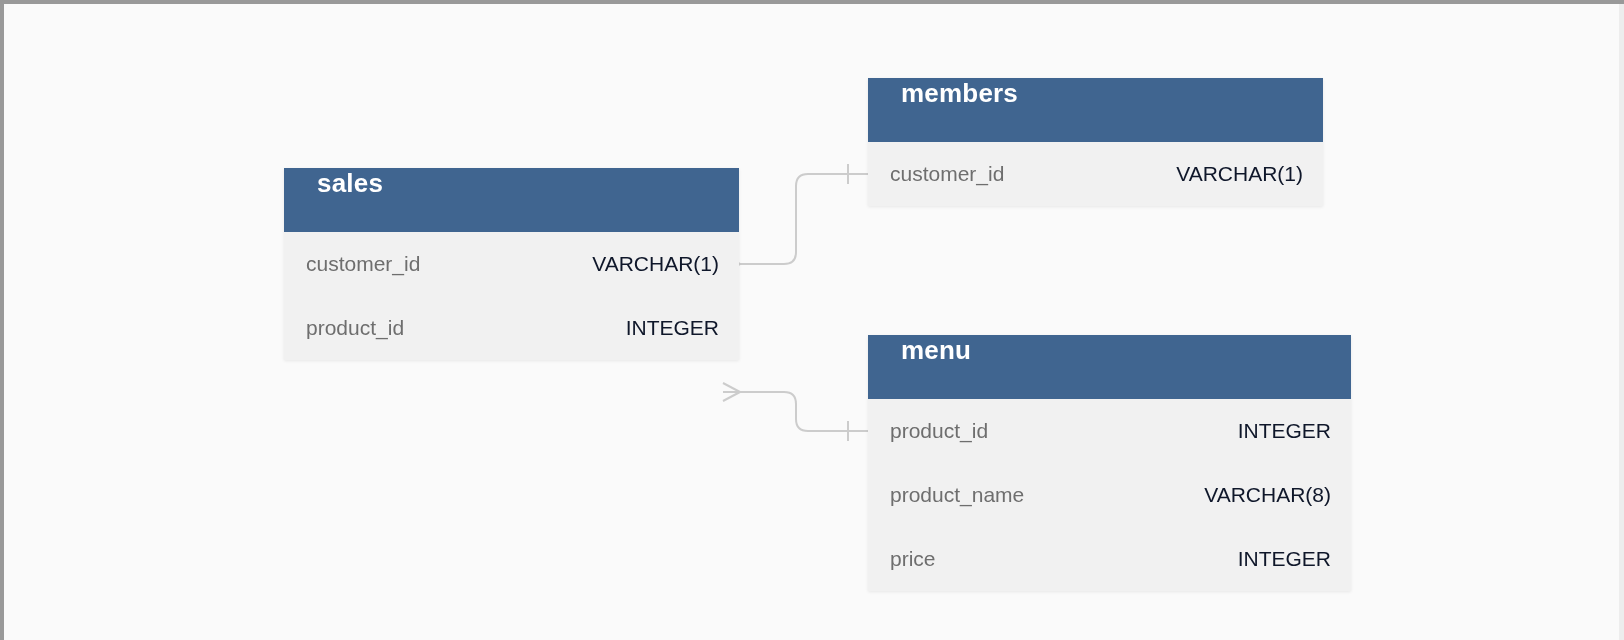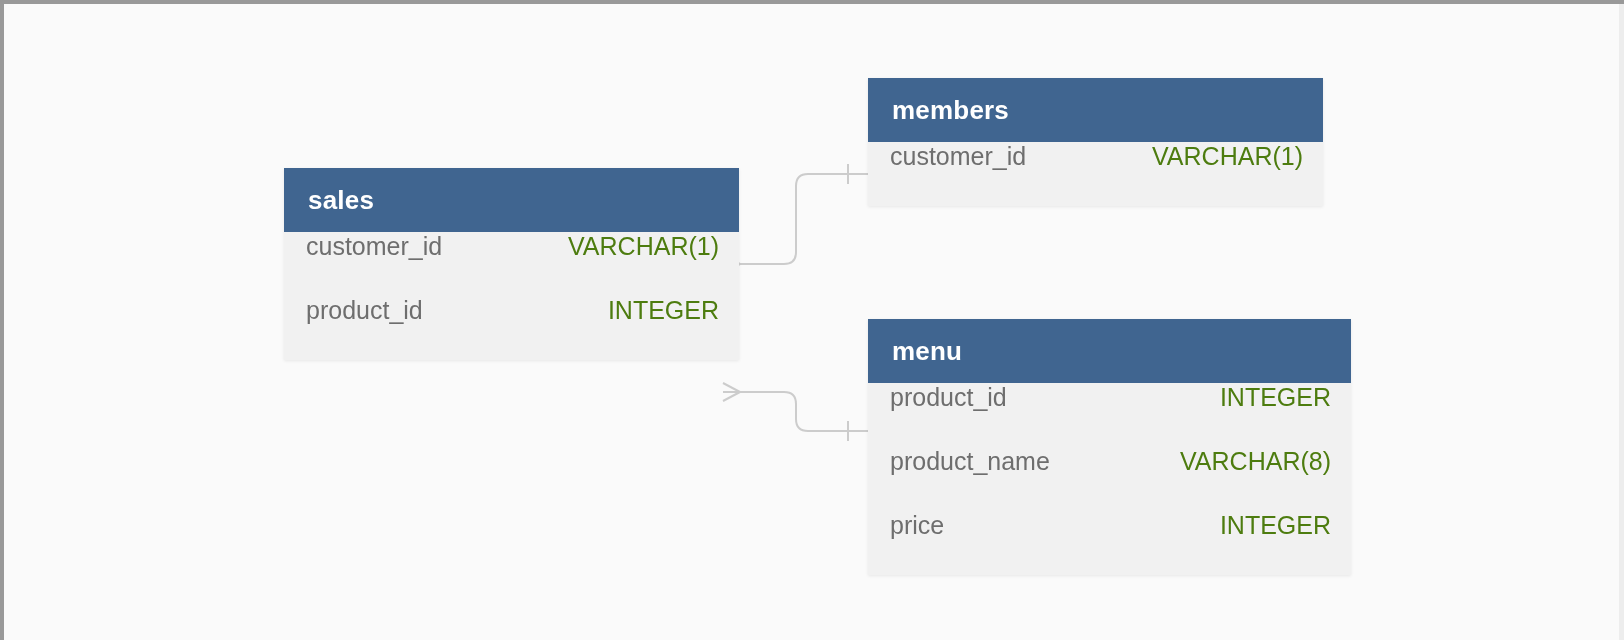--- a/index.html
+++ b/index.html
@@ -52,46 +52,46 @@
   }
   .erd-table {
     position: absolute;
     z-index: 2;
     box-shadow: 0 1px 3px rgba(0,0,0,0.08);
   }
   .erd-table-header {
     height: 64px;
     background: #406590;
     display: flex;
-    align-items: center;
-    padding: 0 24px;
+    padding: 0 33px;
     box-sizing: border-box;
     cursor: move;
   }
   .erd-table-title {
     color: #ffffff;
     font-size: 26px;
     font-weight: bold;
     letter-spacing: 0.2px;
   }
   .erd-table-rows {
     background: #f1f1f1;
   }
   .erd-row {
     height: 64px;
     display: flex;
+    align-items: center;
     justify-content: space-between;
     padding: 0 20px 0 22px;
-    font-size: 25px;
+    font-size: 21px;
   }
   .field-name {
     color: #6e6e6e;
   }
   .field-type {
-    color: #4d7c0f;
+    color: #0f172a;
     text-align: right;
   }
 </style>
 </head>
 <body>
 
 <div class="frame">
 
   <svg class="connectors" viewBox="0 0 1624 640">
       <path d="M 723 255 L 740 264 M 723 273 L 740 264 M 723 264 L 740 264 M 740 264 H 784 Q 796 264 796 252 V 186 Q 796 174 808 174 H 868 M 848 164 V 184"></path>
@@ -119,21 +119,21 @@
       <span class="erd-table-title">members</span>
     </div>
     <div class="erd-table-rows">
         <div class="erd-row">
     <span class="field-name">customer_id</span>
     <span class="field-type">VARCHAR(1)</span>
   </div>
       </div>
   </div>
 
-  <div class="erd-table" style="left: 868px; top: 319px; width: 483px;">
+  <div class="erd-table" style="left: 868px; top: 335px; width: 483px;">
     <div class="erd-table-header">
       <span class="erd-table-title">menu</span>
     </div>
     <div class="erd-table-rows">
         <div class="erd-row">
     <span class="field-name">product_id</span>
     <span class="field-type">INTEGER</span>
   </div>
         <div class="erd-row">
     <span class="field-name">product_name</span>

